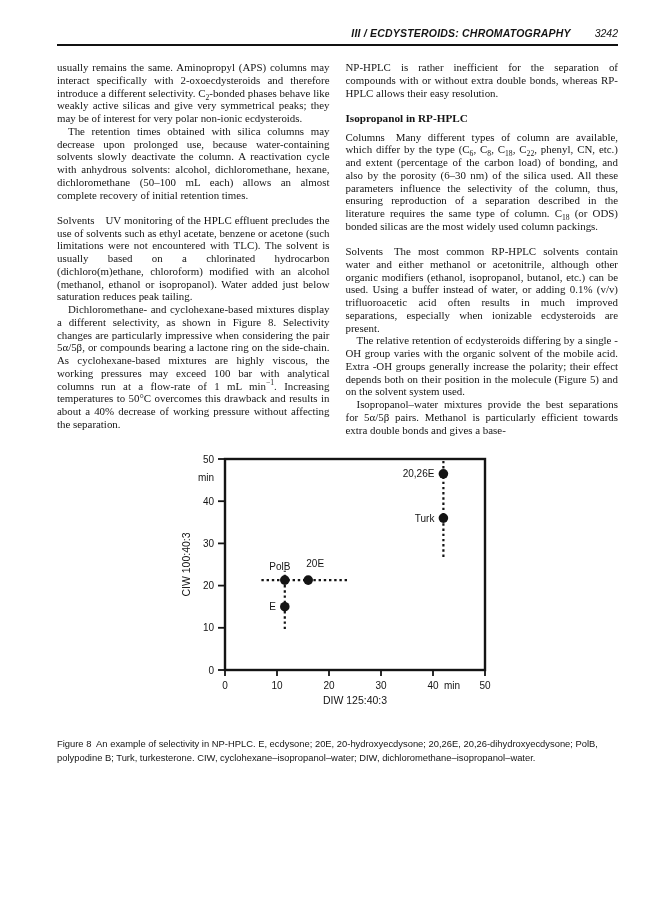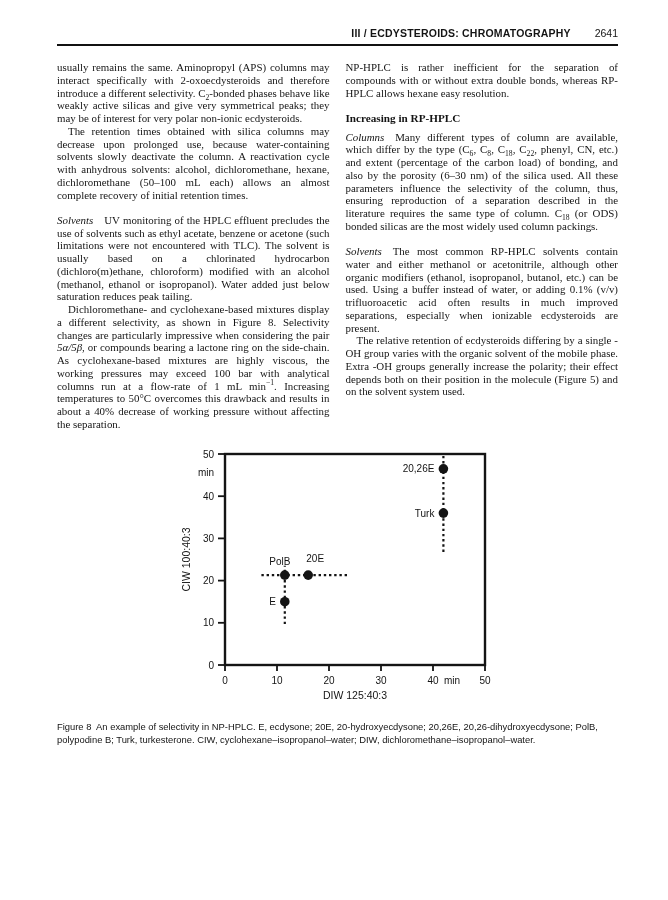--- a/index.html
+++ b/index.html
@@ -11,72 +11,74 @@
     color:#141414;
     font-family:"Liberation Serif", "DejaVu Serif", serif;
     box-sizing:border-box;
     padding:27px 50px 0 57px;
     overflow:hidden;
   }
   .hdr{
     display:flex;justify-content:flex-end;align-items:baseline;gap:24px;
     font-family:"Liberation Sans", "DejaVu Sans", sans-serif;
     font-size:10.5px;
+    font-style:italic;
   }
   .hdr .ht{font-weight:bold;letter-spacing:.2px;}
   .hdr .hp{font-weight:normal;}
   .rule{border-bottom:2.2px solid #111;margin-top:5px;}
   .cols{display:flex;gap:16px;margin-top:15px;}
   .col{flex:1;font-size:10.9px;line-height:1.17;text-align:justify;}
   .col p{margin:0;}
   .col p.indent{text-indent:11px;}
   .col p.space-before{margin-top:12.5px;}
   .col h3.subhead{
     font-size:11.2px;font-weight:bold;margin:12.5px 0 6px 0;
     text-align:left;line-height:1.15;
   }
-  .i{font-style:italic;}
+  .i{}
   .b{font-weight:normal;}
   .sub{vertical-align:sub;font-size:70%;line-height:0;}
   .sup{vertical-align:super;font-size:70%;line-height:0;}
   .fig{margin:14px 0 0 0;}
   .chart-wrap{margin-left:123px;width:330px;}
   svg text{
     font-family:"Liberation Sans", "DejaVu Sans", sans-serif;
     fill:#141414;
   }
   .caption{
     font-family:"Liberation Sans", "DejaVu Sans", sans-serif;
-    font-size:9.4px;line-height:1.45;margin-top:13px;text-align:left;
+    font-size:9.4px;line-height:1.45;margin-top:25px;text-align:left;
     color:#141414;
   }
 </style>
 </head>
 <body>
 
 <div class="page">
   <div class="hdr">
     <span class="ht">III / ECDYSTEROIDS: CHROMATOGRAPHY</span>
-    <span class="hp">2641</span>
+    <span class="hp">3242</span>
   </div>
   <div class="rule"></div>
 
   <div class="cols">
     <div class="col" id="col-left">
         <p class=""><span>usually remains the same. Aminopropyl (APS) columns may interact specifically with 2-oxoecdysteroids and therefore introduce a different selectivity. C</span><span class="sub">2</span><span>-bonded phases behave like weakly active silicas and give very symmetrical peaks; they may be of interest for very polar non-ionic ecdysteroids.</span></p>
         <p class="indent "><span>The retention times obtained with silica columns may decrease upon prolonged use, because water-containing solvents slowly deactivate the column. A reactivation cycle with anhydrous solvents: alcohol, dichloromethane, hexane, dichloromethane (50–100 mL each) allows an almost complete recovery of initial retention times.</span></p>
         <p class="space-before"><span class="i">Solvents</span><span> UV monitoring of the HPLC effluent precludes the use of solvents such as ethyl acetate, benzene or acetone (such limitations were not encountered with TLC). The solvent is usually based on a chlorinated hydrocarbon (dichloro(m)ethane, chloroform) modified with an alcohol (methanol, ethanol or isopropanol). Water added just below saturation reduces peak tailing.</span></p>
         <p class="indent "><span>Dichloromethane- and cyclohexane-based mixtures display a different selectivity, as shown in </span><span class="b">Figure 8</span><span>. Selectivity changes are particularly impressive when considering the pair </span><span class="i">5α/5β</span><span>, or compounds bearing a lactone ring on the side-chain. As cyclohexane-based mixtures are highly viscous, the working pressures may exceed 100 bar with analytical columns run at a flow-rate of 1 mL min</span><span class="sup">−1</span><span>. Increasing temperatures to 50°C overcomes this drawback and results in about a 40% decrease of working pressure without affecting the separation.</span></p>
       </div>
     <div class="col" id="col-right">
-        <p class=""><span>NP-HPLC is rather inefficient for the separation of compounds with or without extra double bonds, whereas RP-HPLC allows hexane easy resolution.</span></p>
-        <h3 class="subhead"><span>Increasing in RP-HPLC</span></h3>
+        <p class=""><span>NP-HPLC is rather inefficient for the separation of compounds with or without extra double bonds, whereas RP-HPLC allows their easy resolution.</span></p>
+        <h3 class="subhead"><span>Isopropanol in RP-HPLC</span></h3>
         <p class=""><span class="i">Columns</span><span> Many different types of column are available, which differ by the type (C</span><span class="sub">6</span><span>, C</span><span class="sub">8</span><span>, C</span><span class="sub">18</span><span>, C</span><span class="sub">22</span><span>, phenyl, CN, etc.) and extent (percentage of the carbon load) of bonding, and also by the porosity (6–30 nm) of the silica used. All these parameters influence the selectivity of the column, thus, ensuring reproduction of a separation described in the literature requires the same type of column. C</span><span class="sub">18</span><span> (or ODS) bonded silicas are the most widely used column packings.</span></p>
         <p class="space-before"><span class="i">Solvents</span><span> The most common RP-HPLC solvents contain water and either methanol or acetonitrile, although other organic modifiers (ethanol, isopropanol, butanol, etc.) can be used. Using a buffer instead of water, or adding 0.1% (v/v) trifluoroacetic acid often results in much improved separations, especially when ionizable ecdysteroids are present.</span></p>
-        <p class="indent "><span>The relative retention of ecdysteroids differing by a single -OH group varies with the organic solvent of the mobile phase. Extra -OH groups generally increase the polarity; their effect depends both on their position in the molecule (</span><span class="b">Figure 5</span><span>) and on the solvent system used.</span></p>
+        <p class="indent "><span>The relative retention of ecdysteroids differing by a single -OH group varies with the organic solvent of the mobile acid. Extra -OH groups generally increase the polarity; their effect depends both on their position in the molecule (</span><span class="b">Figure 5</span><span>) and on the solvent system used.</span></p>
+        <p class="indent "><span>Isopropanol–water mixtures provide the best separations for </span><span class="i">5α/5β</span><span> pairs. Methanol is particularly efficient towards extra double bonds and gives a base-</span></p>
       </div>
   </div>
 
   <figure class="fig">
     <div class="chart-wrap" id="chart"><svg width="330" height="258" viewBox="0 0 330 258">
           <rect x="45" y="9" width="260" height="211" fill="none" stroke="#141414" stroke-width="2.4"></rect>
           <line x1="45" y1="220" x2="45" y2="226" stroke="#141414" stroke-width="1.8"></line>
           <text x="45" y="239" text-anchor="middle" font-size="10">0</text>
           <line x1="97" y1="220" x2="97" y2="226" stroke="#141414" stroke-width="1.8"></line>
           <text x="97" y="239" text-anchor="middle" font-size="10">10</text>

